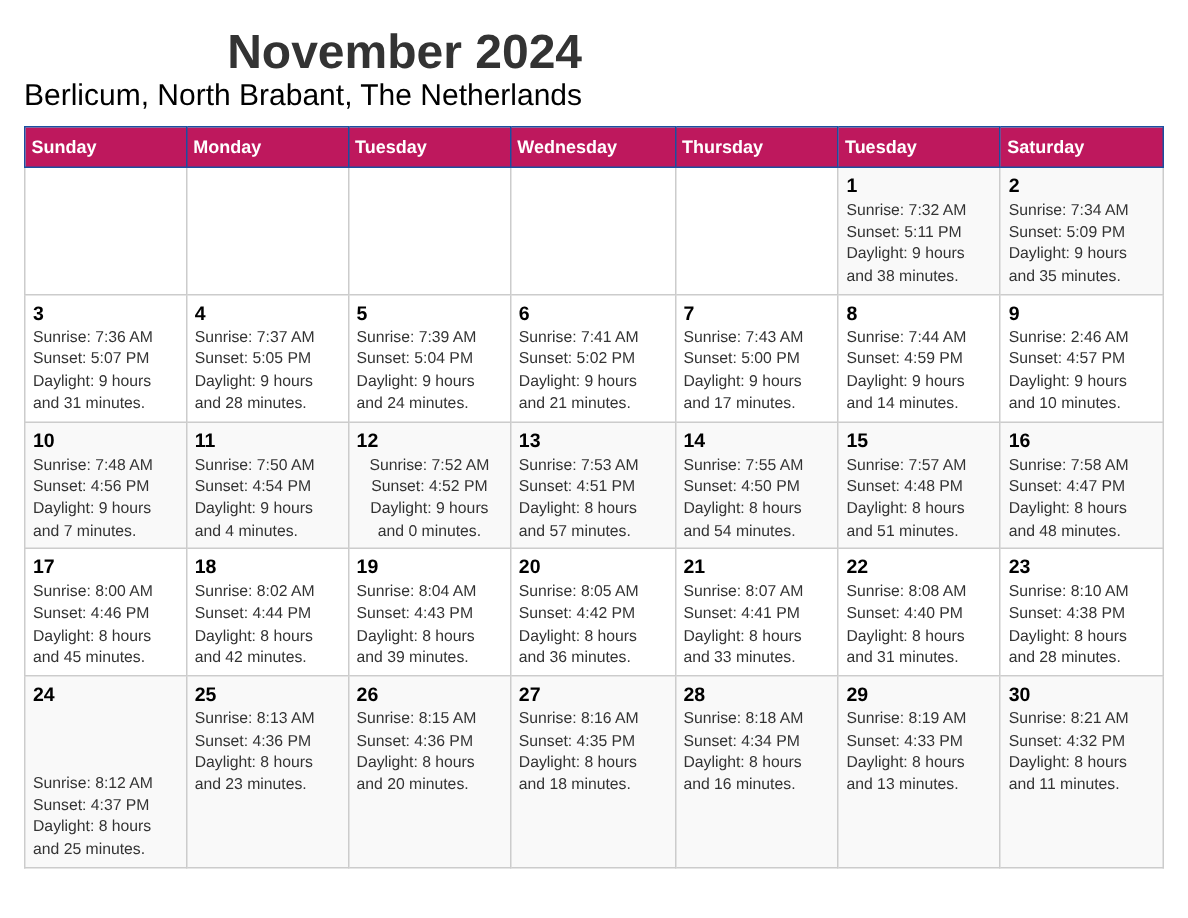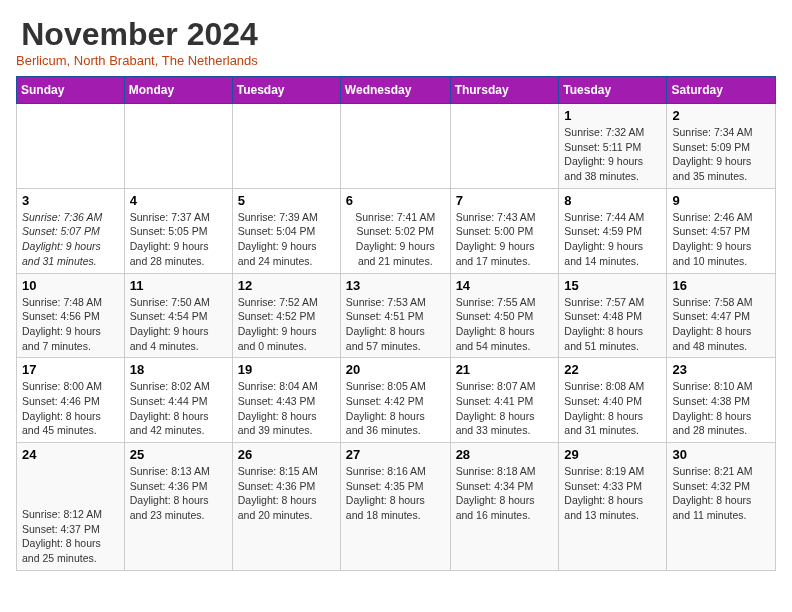--- a/index.html
+++ b/index.html
@@ -42,30 +42,30 @@
     }
     .title-area {
       text-align: right;
     }
     .month-year {
       font-size: 32px;
       font-weight: bold;
       color: #333;
     }
     .location {
-      font-size: 13px;
-      color: #c2410c;
+      font-size: 20px;
+      color: #000000;
     }
     table {
       width: 100%;
       border-collapse: collapse;
       font-size: 11px;
     }
     thead tr th {
-      background: #a21caf;
+      background: #be185d;
       color: #fff;
       padding: 6px 4px;
       text-align: left;
       font-size: 12px;
       font-weight: bold;
       border: 1px solid #1a4fa0;
     }
     tbody tr td {
       border: 1px solid #ccc;
       padding: 4px 5px;
@@ -132,39 +132,39 @@
         <td>
           <div class="day-number">2</div>
           <div class="day-info" style="white-space: pre-line;">Sunrise: 7:34 AM
 Sunset: 5:09 PM
 Daylight: 9 hours and 35 minutes.</div>
         </td>
       </tr>
       <tr>
         <td>
           <div class="day-number">3</div>
-          <div class="day-info" style="white-space: pre-line; font-style: italic;">Sunrise: 7:36 AM
+          <div class="day-info" style="white-space: pre-line;">Sunrise: 7:36 AM
 Sunset: 5:07 PM
 Daylight: 9 hours and 31 minutes.</div>
         </td>
         <td>
           <div class="day-number">4</div>
           <div class="day-info" style="white-space: pre-line;">Sunrise: 7:37 AM
 Sunset: 5:05 PM
 Daylight: 9 hours and 28 minutes.</div>
         </td>
         <td>
           <div class="day-number">5</div>
           <div class="day-info" style="white-space: pre-line;">Sunrise: 7:39 AM
 Sunset: 5:04 PM
 Daylight: 9 hours and 24 minutes.</div>
         </td>
         <td>
           <div class="day-number">6</div>
-          <div class="day-info" style="white-space: pre-line; text-align: center;">Sunrise: 7:41 AM
+          <div class="day-info" style="white-space: pre-line;">Sunrise: 7:41 AM
 Sunset: 5:02 PM
 Daylight: 9 hours and 21 minutes.</div>
         </td>
         <td>
           <div class="day-number">7</div>
           <div class="day-info" style="white-space: pre-line;">Sunrise: 7:43 AM
 Sunset: 5:00 PM
 Daylight: 9 hours and 17 minutes.</div>
         </td>
         <td>
@@ -188,21 +188,21 @@
 Daylight: 9 hours and 7 minutes.</div>
         </td>
         <td>
           <div class="day-number">11</div>
           <div class="day-info" style="white-space: pre-line;">Sunrise: 7:50 AM
 Sunset: 4:54 PM
 Daylight: 9 hours and 4 minutes.</div>
         </td>
         <td>
           <div class="day-number">12</div>
-          <div class="day-info" style="white-space: pre-line;">Sunrise: 7:52 AM
+          <div class="day-info" style="white-space: pre-line; text-align: center;">Sunrise: 7:52 AM
 Sunset: 4:52 PM
 Daylight: 9 hours and 0 minutes.</div>
         </td>
         <td>
           <div class="day-number">13</div>
           <div class="day-info" style="white-space: pre-line;">Sunrise: 7:53 AM
 Sunset: 4:51 PM
 Daylight: 8 hours and 57 minutes.</div>
         </td>
         <td>

